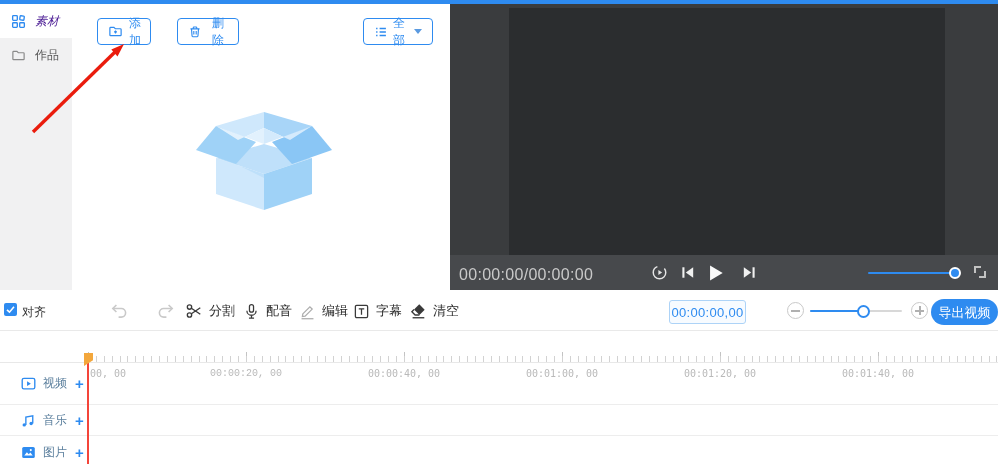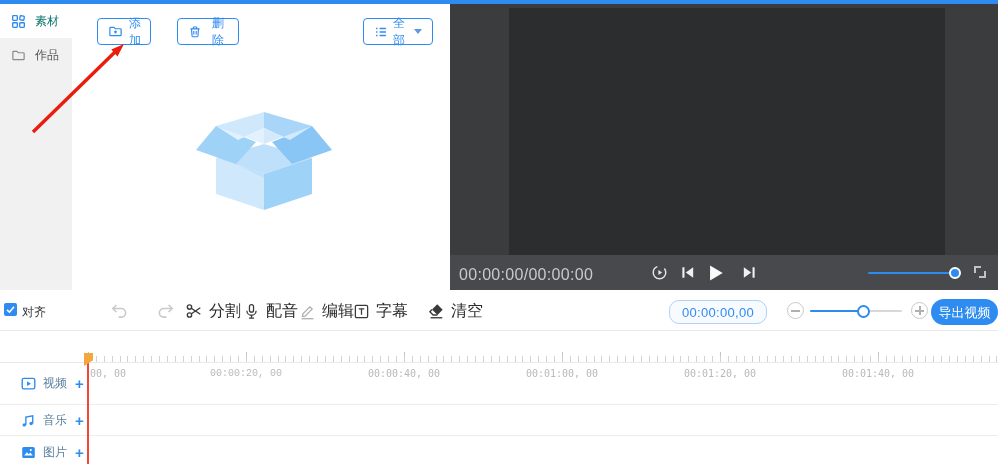--- a/index.html
+++ b/index.html
@@ -7,21 +7,21 @@
          font-family:"Liberation Sans",sans-serif;-webkit-font-smoothing:antialiased;}
   svg{display:block;}
 
   
   .topbar{position:absolute;left:0;top:0;width:998px;height:4px;background:#2e8bf0;}
 
   
   .sidebar{position:absolute;left:0;top:4px;width:72px;height:286px;background:#f1f1f2;}
   .side-item{height:34px;display:flex;align-items:center;gap:9px;padding-left:11px;
              font-size:12px;color:#555;cursor:pointer;}
-  .side-item.active{background:#fff;color:#0f766e;}
+  .side-item.active{background:#fff;color:#4c1d95;font-style:italic;}
 
   
   .library{position:absolute;left:72px;top:4px;width:378px;height:286px;background:#fff;}
   .btn{position:absolute;top:14px;height:27px;border:1px solid #2e8bf0;border-radius:4px;
        background:#fff;color:#2e8bf0;font-size:12px;display:flex;align-items:center;
        gap:6px;padding:0 10px;box-sizing:border-box;cursor:pointer;}
   .btn-add{left:25px;width:54px;}
   .btn-del{left:105px;width:62px;}
   .filter{left:291px;width:70px;gap:5px;}
   .caret{width:0;height:0;border-left:4px solid transparent;border-right:4px solid transparent;
@@ -52,24 +52,24 @@
   
   .toolbar{position:absolute;left:0;top:290px;width:998px;height:41px;background:#fff;
            border-bottom:1px solid #e9e9e9;box-sizing:border-box;}
   .chk{position:absolute;left:4px;top:13px;width:13px;height:13px;background:#2e8bf0;
        border-radius:2px;cursor:pointer;}
   .chk-label{position:absolute;left:22px;top:14px;font-size:12px;color:#333;}
   .hist{position:absolute;top:10px;cursor:pointer;}
   .undo{left:108px;}
   .redo{left:156px;}
   .tool{position:absolute;top:11px;height:20px;display:flex;align-items:center;gap:6px;
-        font-size:16px;color:#2b2b2b;cursor:pointer;}
-  .t-split{left:185px;} .t-dub{left:243px;} .t-edit{left:299px;} .t-sub{left:353px;} .t-clear{left:427px;}
-  .timebox{position:absolute;left:669px;top:10px;width:98px;height:24px;border:1px solid #add3f7;
-           background:#f7fbff;border-radius:10px;color:#2e8bf0;font-size:13px;text-align:center;
+        font-size:13px;color:#2b2b2b;cursor:pointer;}
+  .t-split{left:185px;} .t-dub{left:243px;} .t-edit{left:299px;} .t-sub{left:353px;} .t-clear{left:409px;}
+  .timebox{position:absolute;left:669px;top:10px;width:77px;height:24px;border:1px solid #add3f7;
+           background:#f7fbff;border-radius:3px;color:#2e8bf0;font-size:13px;text-align:center;
            line-height:24px;box-sizing:border-box;letter-spacing:.3px;}
   .zoom-circle{position:absolute;top:12px;width:17px;height:17px;border:1px solid #c9c9c9;
                border-radius:50%;box-sizing:border-box;cursor:pointer;}
   .zoom-circle span{position:absolute;left:3px;top:7px;width:9px;height:1.5px;background:#b0b0b0;}
   .z-minus{left:787px;}
   .z-plus{left:911px;}
   .z-plus span.v{left:7px;top:3px;width:1.5px;height:9px;}
   .zs-track{position:absolute;left:810px;top:20px;width:92px;height:2px;background:#d8d8d8;border-radius:1px;}
   .zs-fill{position:absolute;left:810px;top:20px;width:52px;height:2px;background:#2e8bf0;border-radius:1px;}
   .zs-knob{position:absolute;left:857px;top:15px;width:9px;height:9px;border:2px solid #2e8bf0;

